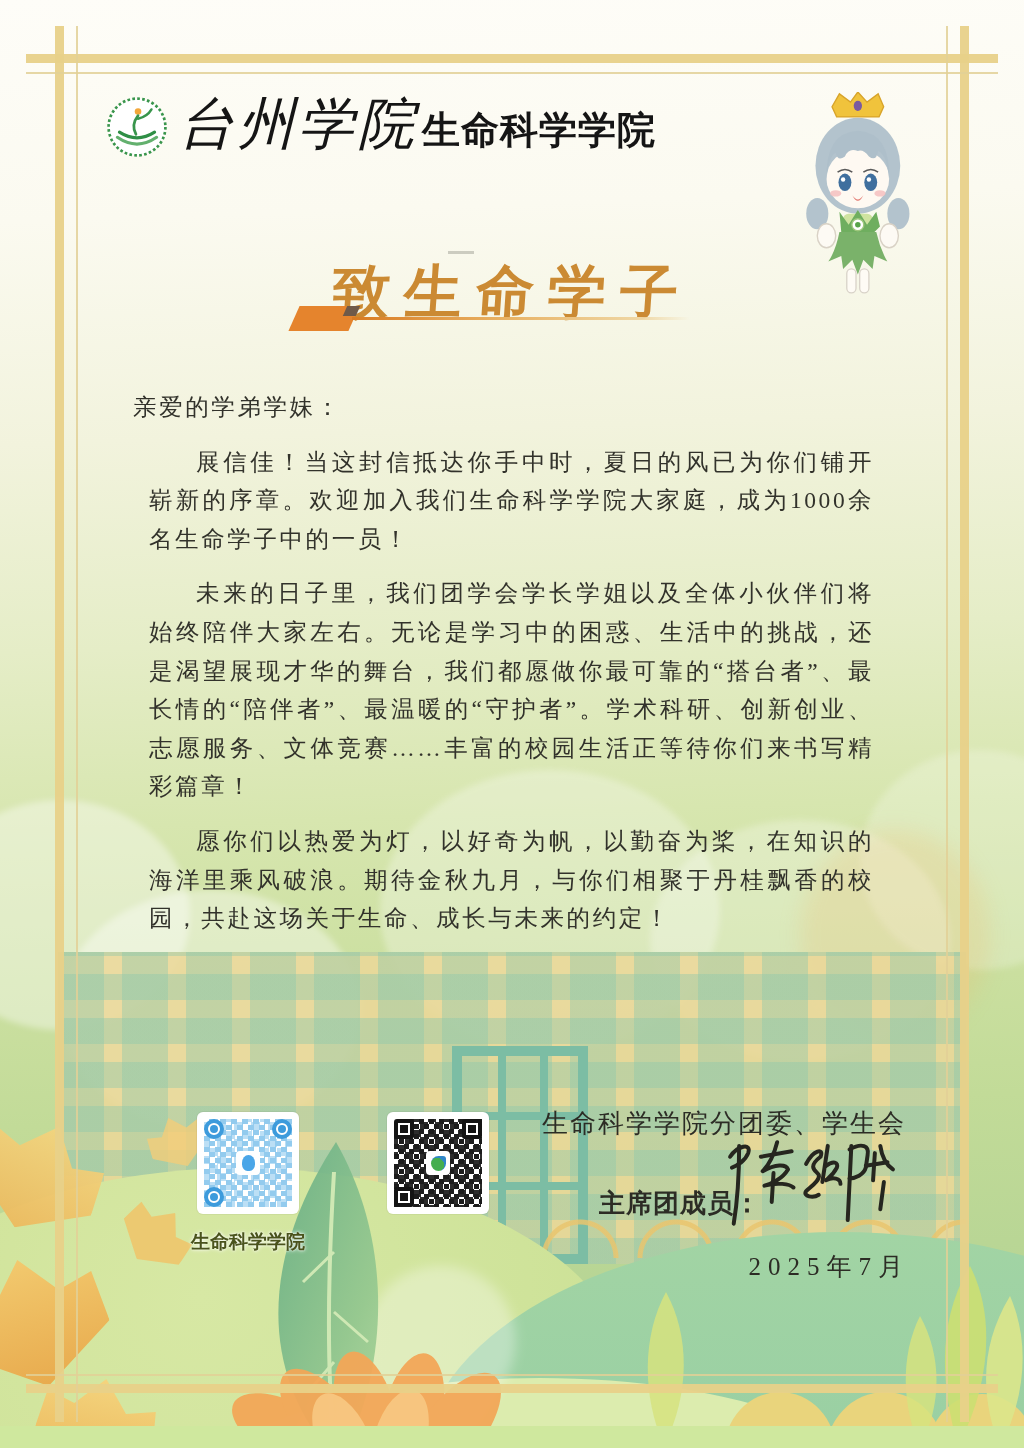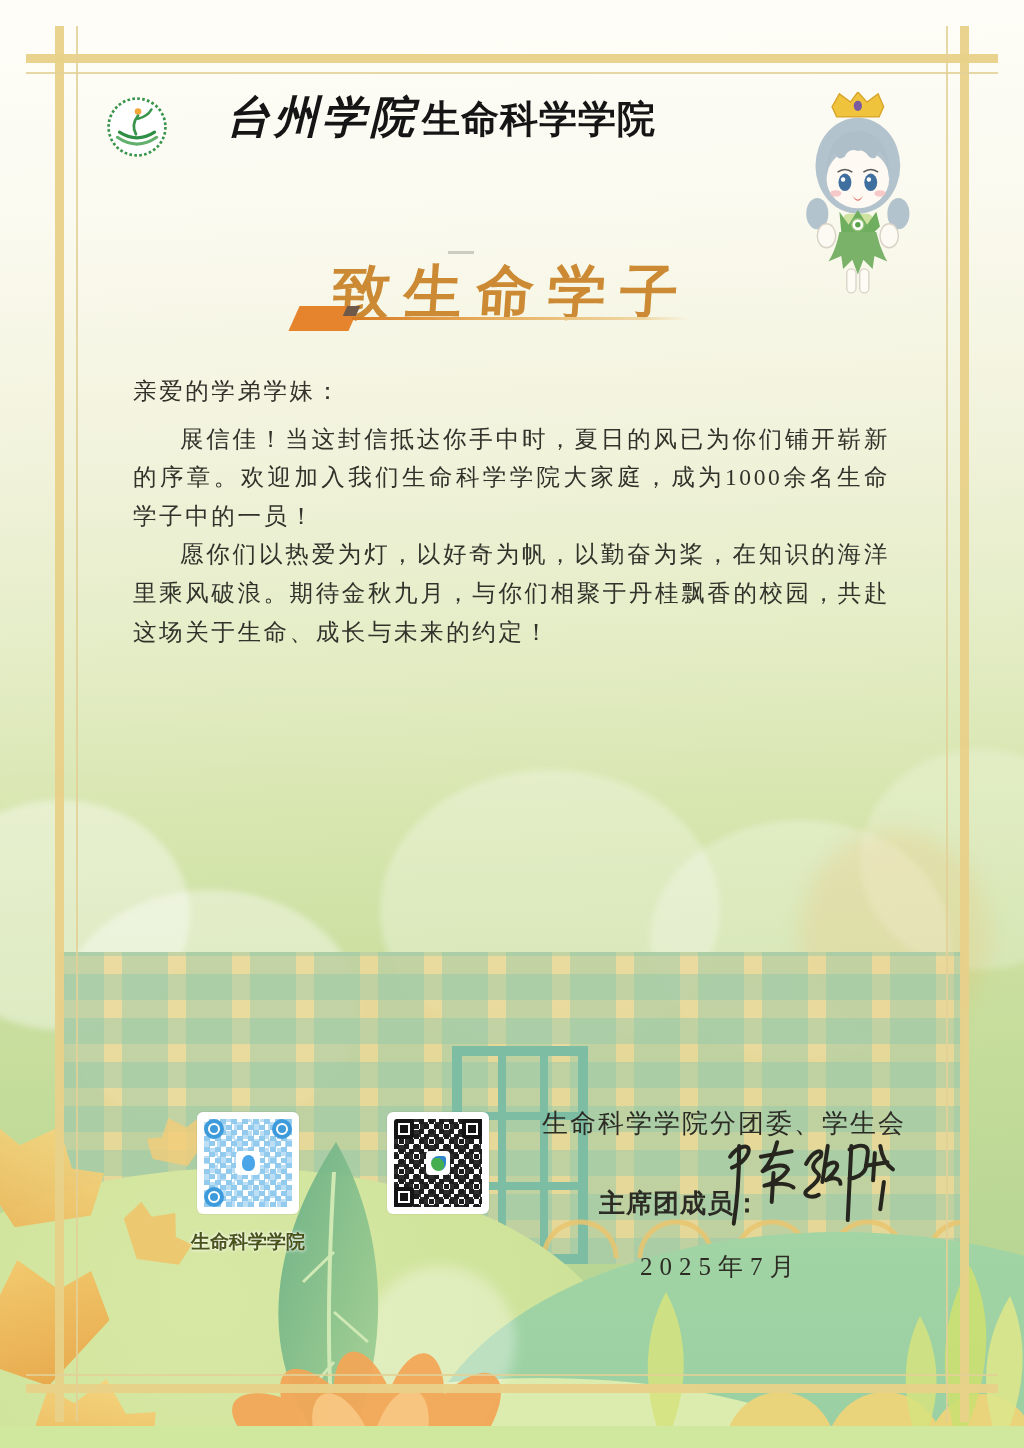--- a/index.html
+++ b/index.html
@@ -32,38 +32,38 @@
   .bv,.bh,.tv,.th{position:absolute;z-index:12;}
   .bv{top:26px;bottom:26px;width:9px;background:rgba(232,209,137,.95);}
   .bh{left:26px;right:26px;height:9px;background:rgba(232,209,137,.95);}
   .tv{top:26px;bottom:26px;width:2px;background:rgba(226,208,150,.85);}
   .th{left:26px;right:26px;height:2px;background:rgba(226,208,150,.85);}
   
   .content{position:absolute;inset:0;z-index:20;}
   .logo-wrap{position:absolute;left:106px;top:96px;display:flex;align-items:flex-start;}
   .logo-text{margin-left:10px;}
   .logo-cn{white-space:nowrap;color:#151515;line-height:1;}
-  .logo-cn .uni{font-size:44px;font-weight:700;font-style:italic;letter-spacing:4px;margin-left:48px;}
+  .logo-cn .uni{font-size:56px;font-weight:400;font-style:italic;letter-spacing:4px;}
   .logo-cn .sch{font-size:38px;font-weight:700;letter-spacing:1px;}
   .logo-en{margin-top:4px;font-size:15px;font-weight:bold;letter-spacing:.6px;color:#111;}
   .title{position:absolute;left:0;top:254px;width:100%;text-align:center;
     font-size:58px;font-weight:bold;color:#cb8a33;letter-spacing:14px;transform:skewX(-4deg);}
   .title-dash{position:absolute;left:448px;top:251px;width:26px;height:3px;background:#b9b9ae;opacity:.7;}
   .pg{position:absolute;left:294px;top:306px;width:60px;height:25px;background:#e5842d;transform:skewX(-24deg);}
   .pg-dark{position:absolute;left:345px;top:306px;width:13px;height:10px;background:#6f5a49;transform:skewX(-24deg);}
   .title-line{position:absolute;left:352px;top:317px;width:338px;height:3px;
     background:linear-gradient(90deg,#d97b22,#e8b264 45%,#efd7a4 85%,rgba(239,215,164,0));}
   .letter{position:absolute;left:133px;top:372px;width:757px;color:#32322b;
     font-size:23.5px;line-height:38.6px;text-align:justify;letter-spacing:2.6px;}
-  .salutation{margin:0 0 9px 0;}
-  .letter p.para{margin:0;text-indent:2em;}
+  .salutation{margin:16px 0 9px 0;}
+  .letter p.para{margin:16px;text-indent:2em;}
   .org{position:absolute;left:300px;top:1106px;width:606px;text-align:right;font-size:26px;color:#2c2c25;letter-spacing:2px;}
   .sign-label{position:absolute;left:599px;top:1186px;font-size:26px;color:#2c2c25;letter-spacing:1px;font-weight:bold;}
   .sig{position:absolute;left:712px;top:1122px;}
-  .date{position:absolute;left:640px;top:1250px;width:270px;text-align:left;font-size:25px;color:#2c2c25;letter-spacing:7px;}
+  .date{position:absolute;left:640px;top:1250px;width:270px;text-align:right;font-size:25px;color:#2c2c25;letter-spacing:7px;}
   .qr{position:absolute;width:102px;height:102px;background:#fff;border-radius:6px;padding:7px;box-sizing:border-box;box-shadow:0 0 0 1px rgba(0,0,0,.04);}
   .qr-pat{position:relative;width:100%;height:100%;}
   .pat-qq{background:
      conic-gradient(#93cbee 25%,transparent 0 50%,#93cbee 0 75%,transparent 0) 0 0/11px 11px,
      conic-gradient(#bcdff5 25%,transparent 0 50%,#bcdff5 0 75%,transparent 0) 5px 3px/17px 17px;}
   .pat-wx{background:
      conic-gradient(#1c1c1c 25%,transparent 0 50%,#1c1c1c 0 75%,transparent 0) 0 0/10px 10px,
      conic-gradient(#2c2c2c 25%,transparent 0 50%,#2c2c2c 0 75%,transparent 0) 4px 3px/15px 15px;}
   .eye{position:absolute;width:20px;height:20px;box-sizing:border-box;background:#fff;}
   .eye i{display:block;width:8px;height:8px;margin:2px;}
@@ -220,20 +220,21 @@
 
     <div class="title-dash"></div>
     <div class="title">致生命学子</div>
     <div class="pg"></div>
     <div class="pg-dark"></div>
     <div class="title-line"></div>
 
     <div class="letter">
       <p class="salutation">亲爱的学弟学妹：</p>
       <p class="para">展信佳！当这封信抵达你手中时，夏日的风已为你们铺开崭新的序章。欢迎加入我们生命科学学院大家庭，成为1000余名生命学子中的一员！</p>
+      <p class="para">未来的日子里，我们团学会学长学姐以及全体小伙伴们将始终陪伴大家左右。无论是学习中的困惑、生活中的挑战，还是渴望展现才华的舞台，我们都愿做你最可靠的“搭台者”、最长情的“陪伴者”、最温暖的“守护者”。学术科研、创新创业、志愿服务、文体竞赛……丰富的校园生活正等待你们来书写精彩篇章！</p>
       <p class="para">愿你们以热爱为灯，以好奇为帆，以勤奋为桨，在知识的海洋里乘风破浪。期待金秋九月，与你们相聚于丹桂飘香的校园，共赴这场关于生命、成长与未来的约定！</p>
     </div>
 
     <div class="org">生命科学学院分团委、学生会</div>
     <div class="sign-label">主席团成员：</div>
 
     <svg class="sig" width="190" height="112" viewBox="0 0 210 115">
       <g stroke="#26261f" stroke-width="4.4" fill="none" stroke-linecap="round" stroke-linejoin="round">
         <path d="M20,34 C28,22 44,18 40,30 C37,38 28,44 22,46"></path>
         <path d="M30,22 C30,52 28,84 24,108"></path>

